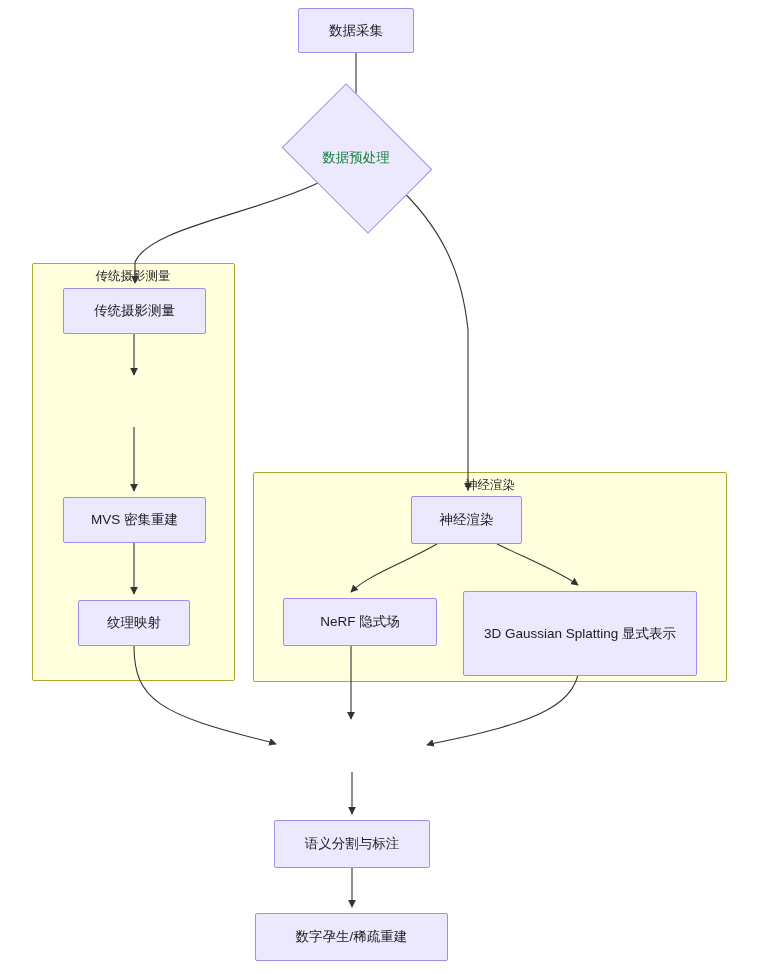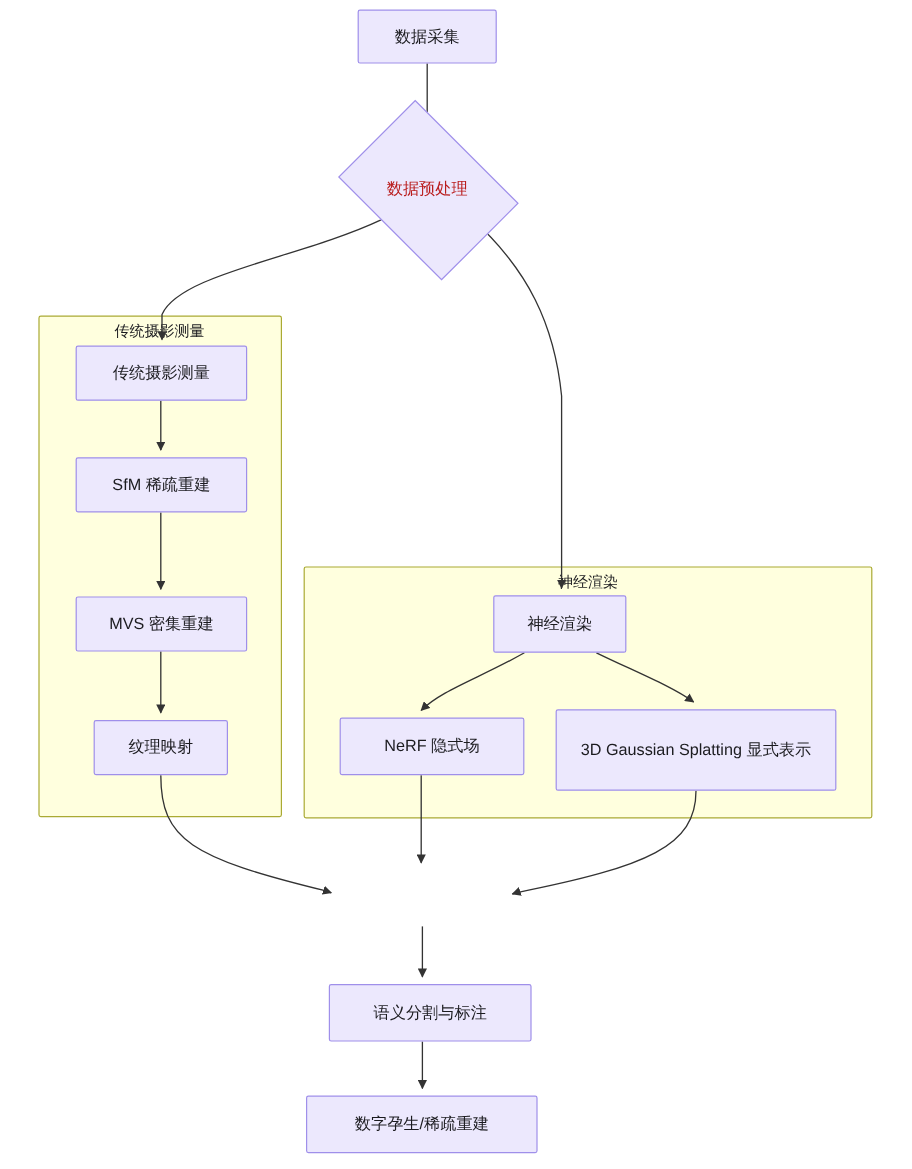--- a/index.html
+++ b/index.html
@@ -4,21 +4,21 @@
 <style>
   html,body{margin:0;padding:0;background:#ffffff;}
   body{width:760px;height:974px;position:relative;overflow:hidden;
        font-family:"Liberation Sans","DejaVu Sans",sans-serif;color:#1f1f22;}
   #canvas{position:absolute;left:0;top:0;width:760px;height:974px;}
   svg.layer{position:absolute;left:0;top:0;width:760px;height:974px;overflow:visible;}
   .node{position:absolute;box-sizing:border-box;background:#ECE8FD;border:1px solid #9F8FEA;
         border-radius:2px;display:flex;align-items:center;justify-content:center;
         text-align:left;font-size:13.5px;line-height:1.45;color:#1b1b1f;padding:8px 6px;}
   .diamond{position:absolute;box-sizing:border-box;display:flex;align-items:center;
-           justify-content:center;text-align:center;font-size:13.5px;color:#b91c1c;}
+           justify-content:center;text-align:center;font-size:13.5px;color:#15803d;}
   .diamond .dshape{position:absolute;left:0;top:0;width:100%;height:100%;
            background:#ECE8FD;border:1px solid #9F8FEA;
            transform:rotate(45deg);}
   .diamond .dlabel{position:relative;z-index:2;}
   .cluster{position:absolute;box-sizing:border-box;background:#FFFFDE;border:1px solid #AAAA33;
            border-radius:2px;}
   .cluster-title{position:absolute;font-size:12.5px;color:#1b1b1f;text-align:center;
            transform:translateX(-50%);white-space:nowrap;}
 </style>
 </head>
@@ -61,46 +61,43 @@
 
   <div class="diamond" style="left:296px;top:113px;width:120px;height:89px;">
     <span class="dshape"></span>
     <span class="dlabel">数据预处理</span>
   </div>
 
   <div class="node" style="left:63px;top:288px;width:143px;height:46px;">
     <span>传统摄影测量</span>
   </div>
 
-  <div class="node" style="left:63px;top:381px;width:143px;height:46px;">
-    <span>SfM 稀疏重建</span>
-  </div>
 
   <div class="node" style="left:78px;top:600px;width:112px;height:46px;">
     <span>纹理映射</span>
   </div>
 
   <div class="node" style="left:63px;top:497px;width:143px;height:46px;">
     <span>MVS 密集重建</span>
   </div>
 
   <div class="node" style="left:411px;top:496px;width:111px;height:48px;">
     <span>神经渲染</span>
   </div>
 
   <div class="node" style="left:283px;top:598px;width:154px;height:48px;">
     <span>NeRF 隐式场</span>
   </div>
 
-  <div class="node" style="left:463px;top:591px;width:234px;height:68px;">
+  <div class="node" style="left:463px;top:591px;width:234px;height:85px;">
     <span>3D Gaussian Splatting 显式表示</span>
   </div>
 
 
-  <div class="node" style="left:274px;top:820px;width:169px;height:48px;">
+  <div class="node" style="left:274px;top:820px;width:156px;height:48px;">
     <span>语义分割与标注</span>
   </div>
 
   <div class="node" style="left:255px;top:913px;width:193px;height:48px;">
     <span>数字孕生/稀疏重建</span>
   </div>
 
 </div>
 
 </body></html>

